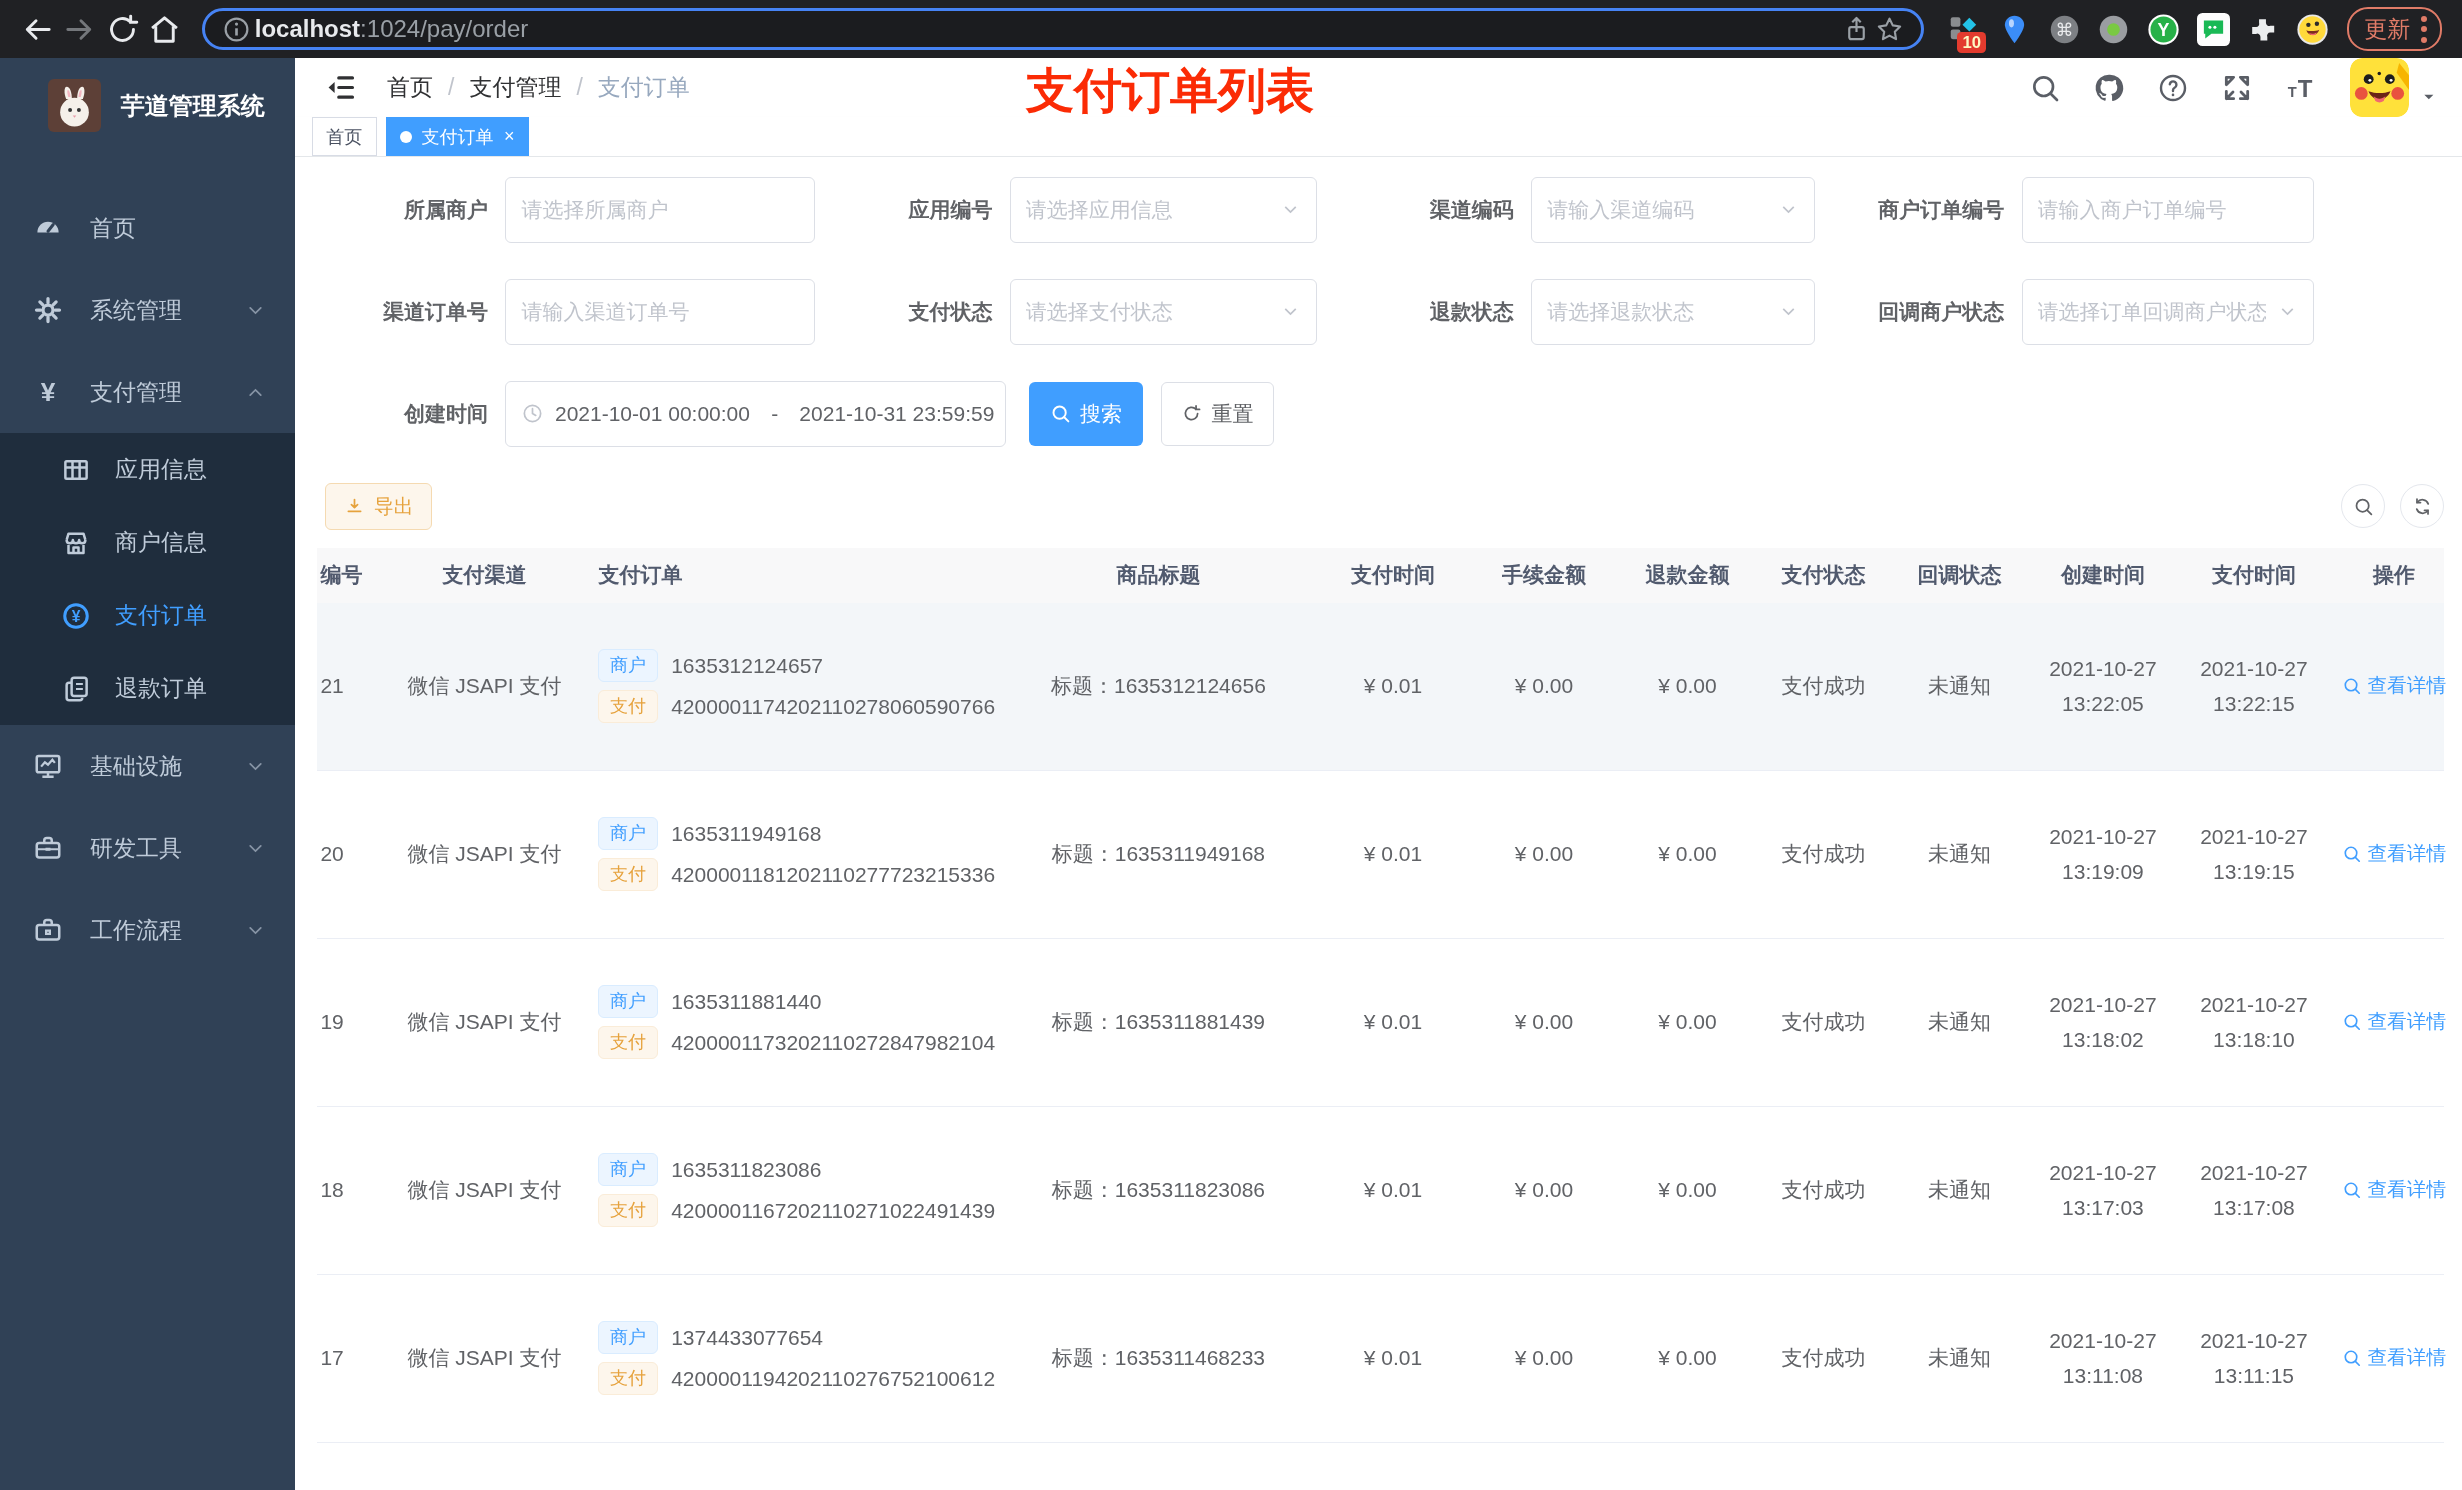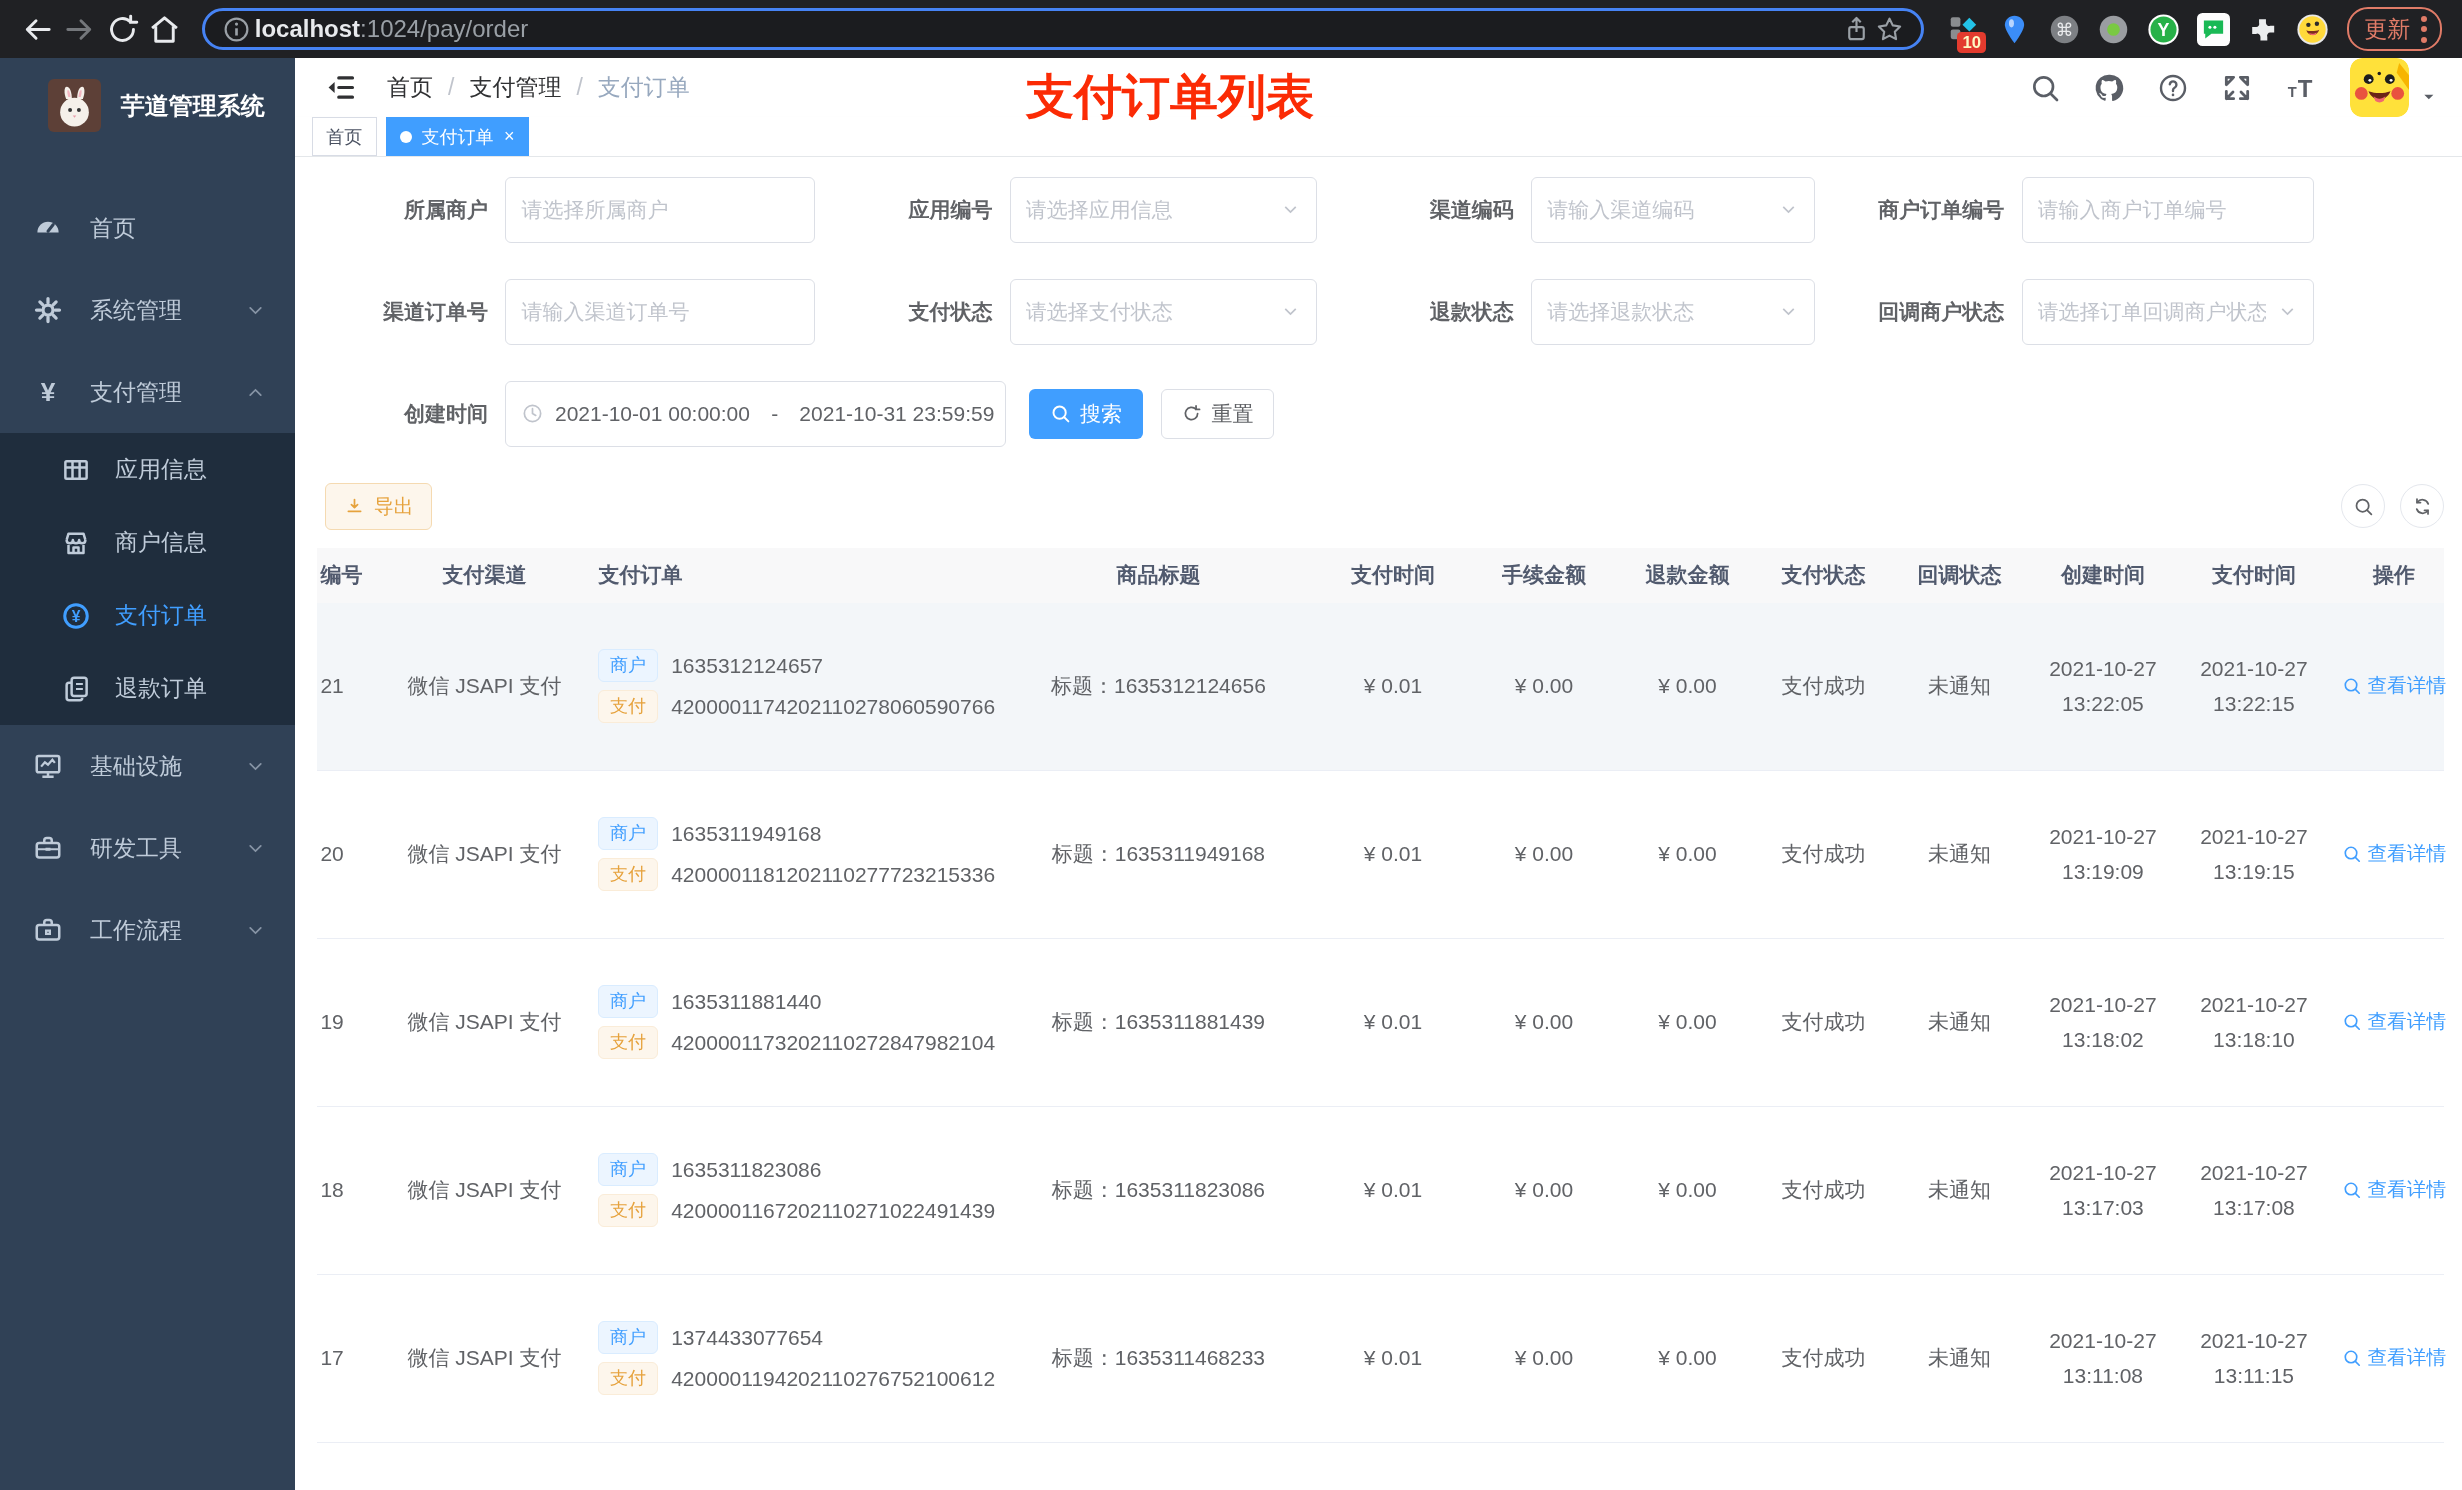--- a/index.html
+++ b/index.html
@@ -48,21 +48,21 @@
   
   .topbar { height:76px; display:flex; align-items:center; padding:0 23px 0 30px; background:#fff; }
   .hamb { width:33px; height:33px; color:#303133; }
   .crumbs { display:flex; align-items:center; margin-left:29px; font-size:23px; color:#303133; }
   .crumb-sep { color:#c0c4cc; margin:0 15px; }
   .crumb-last { color:#97a8be; }
   .topbar .spacer { flex:1; }
   .tool { width:32px; height:32px; color:#5a5e66; margin-left:32px; }
   .avatar { width:59px; height:59px; border-radius:12px; overflow:hidden; margin-left:33px; }
   .caret { width:19.7px; height:19.7px; color:#5a5e66; margin-left:10.6px; margin-top:18px; }
-  .annotation { position:absolute; left:731px; top:7px; font-size:48px; font-weight:700; color:#fb2b05; z-index:5; }
+  .annotation { position:absolute; left:731px; top:1px; font-size:48px; font-weight:700; color:#fb2b05; z-index:5; }
 
   
   .tagsbar { height:53px; display:flex; align-items:center; gap:9px; padding:0 16.7px;
     background:#fff; border-bottom:0.8px solid #e4e7ea; box-shadow:0 1.5px 4.5px rgba(0,0,0,.05); }
   .tagv { height:39px; display:flex; align-items:center; gap:9px; padding:0 13.6px; font-size:18px;
     background:#fff; border:1.5px solid #d8dce5; color:#495060; cursor:pointer; }
   .tagv.on { background:#409eff; border-color:#409eff; color:#fff; }
   .tagdot { width:12px; height:12px; border-radius:50%; background:#fff; }
   .tagx { font-size:18px; margin-left:1.5px; }
 
@@ -72,21 +72,21 @@
   .flabel { font-size:21px; color:#606266; font-weight:700; text-align:right; flex:0 0 auto; }
   .fctrl { height:66px; border:1.5px solid #dcdfe6; border-radius:6px; background:#fff; margin-left:17.4px;
     display:flex; align-items:center; padding:0 15px; gap:10.6px; flex:0 0 auto; }
   .ph { color:#c0c4cc; font-size:21px; flex:1; white-space:nowrap; overflow:hidden; }
   .dval { color:#606266; font-size:21px; white-space:nowrap; }
   .arr { width:21px; height:21px; color:#c0c4cc; }
   .cicon { width:23px; height:23px; color:#c0c4cc; flex:0 0 auto; }
   .w-l1{width:163px}.w-c1{width:310px}.w-l2{width:177px}.w-c2{width:307px}
   .w-l3{width:197px}.w-c3{width:284px}.w-l4{width:189px}.w-c4{width:292px}
   .w-date{width:501px; justify-content:flex-start;}
-  .btn { height:50px; border-radius:6px; display:flex; align-items:center; gap:9px; font-size:21px;
+  .btn { height:64px; border-radius:6px; display:flex; align-items:center; gap:9px; font-size:21px;
     padding:0 19.7px; cursor:pointer; border:1.5px solid transparent; flex:0 0 auto; }
   .btn .bic { width:21px; height:21px; }
   .btn-primary { background:#409eff; color:#fff; margin-left:23px; }
   .btn-plain { background:#fff; color:#606266; border-color:#dcdfe6; margin-left:18px; }
   .toolrow { display:flex; align-items:center; justify-content:space-between; margin-top:4.5px; padding-right:0; }
   .btn-export { height:47px; background:#fdf6ec; color:#e6a23c; border-color:#f5dab1; font-size:19.7px; padding:0 18px; }
   .mini-group { display:flex; align-items:center; gap:15px; }
   .minibtn { width:44px; height:44px; border-radius:50%; border:1.5px solid #e4e7ed; background:#fff;
     display:flex; align-items:center; justify-content:center; color:#606266; cursor:pointer; }
   .minibtn .ic { width:21px; height:21px; }

